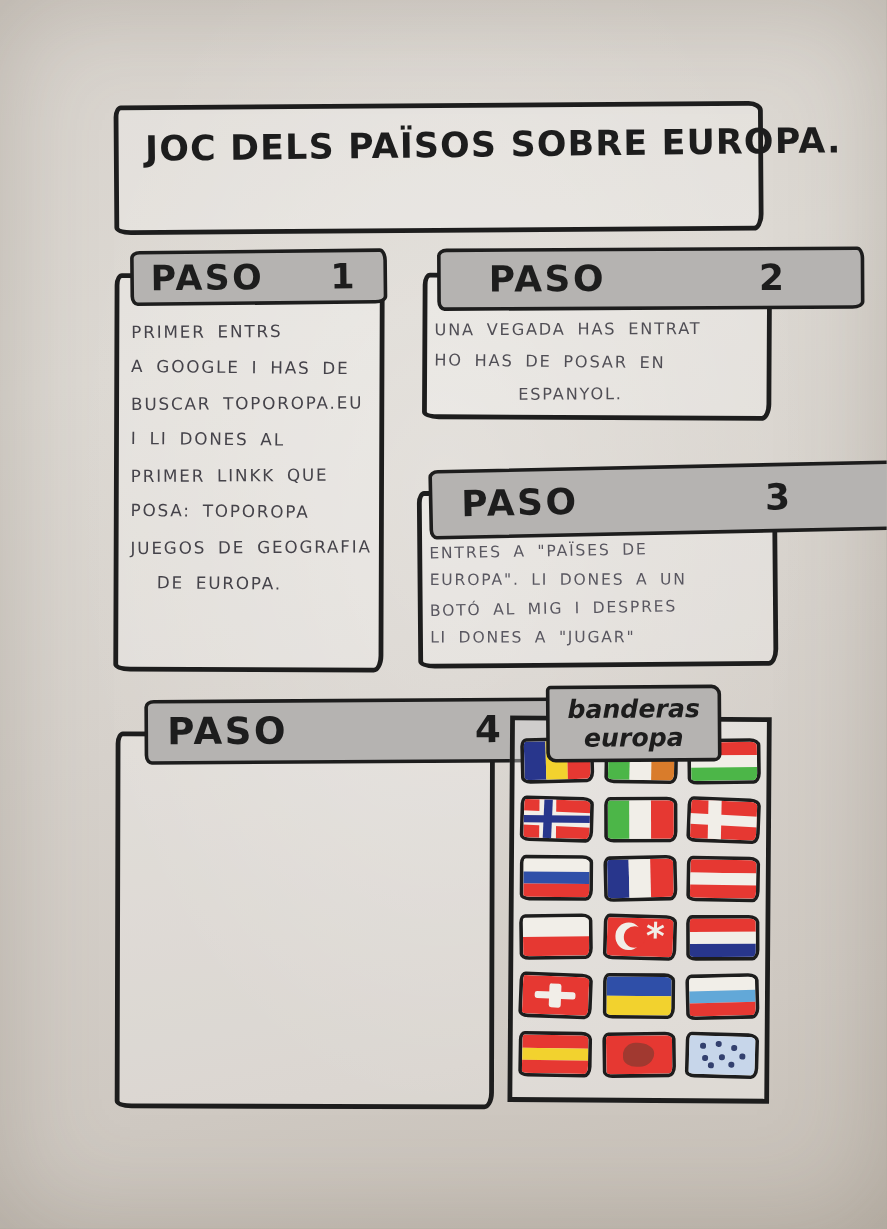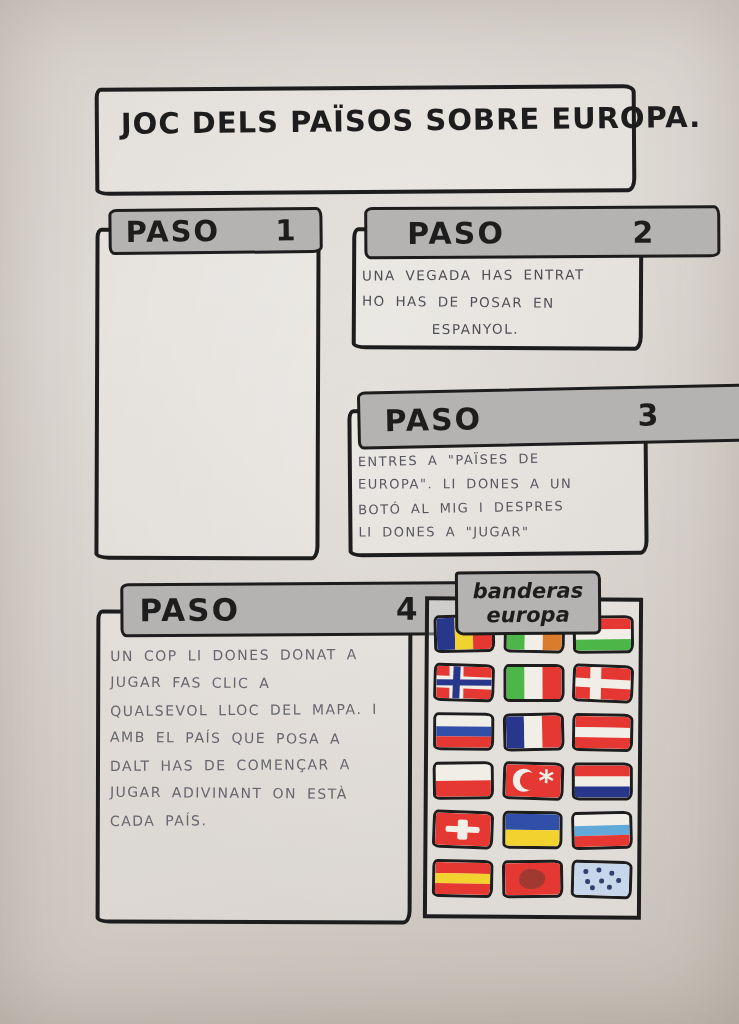--- a/index.html
+++ b/index.html
@@ -75,20 +75,30 @@
 
   <div class="box rounded title-box">
     <div class="title-text">JOC DELS PAÏSOS SOBRE EUROPA.</div>
   </div>
 
   <div class="box rounded s1-box">
     <div class="tab s1-tab">
       <span>PASO</span>
       <span class="num">1</span>
     </div>
+    <div class="body-text s1-text">
+      <div class="line">PRIMER ENTRS</div>
+      <div class="line">A GOOGLE I HAS DE</div>
+      <div class="line">BUSCAR TOPOROPA.EU</div>
+      <div class="line">I LI DONES AL</div>
+      <div class="line">PRIMER LINKK QUE</div>
+      <div class="line">POSA: TOPOROPA</div>
+      <div class="line">JUEGOS DE GEOGRAFIA</div>
+      <div class="line">DE EUROPA.</div>
+    </div>
   </div>
 
   <div class="box rounded s2-box">
     <div class="tab s2-tab">
       <span>PASO</span>
       <span class="num">2</span>
     </div>
     <div class="body-text s2-text">
       <div class="line">UNA VEGADA HAS ENTRAT</div>
       <div class="line">HO HAS DE POSAR EN</div>
@@ -106,29 +116,20 @@
       <div class="line">EUROPA". LI DONES A UN</div>
       <div class="line">BOTÓ AL MIG I DESPRES</div>
       <div class="line">LI DONES A "JUGAR"</div>
     </div>
   </div>
 
   <div class="box rounded s4-box">
     <div class="tab s4-tab">
       <span>PASO</span>
       <span class="num">4</span>
-    </div>
-    <div class="body-text s4-text">
-      <div class="line">UN COP LI DONES DONAT A</div>
-      <div class="line">JUGAR FAS CLIC A</div>
-      <div class="line">QUALSEVOL LLOC DEL MAPA. I</div>
-      <div class="line">AMB EL PAÍS QUE POSA A</div>
-      <div class="line">DALT HAS DE COMENÇAR A</div>
-      <div class="line">JUGAR ADIVINANT ON ESTÀ</div>
-      <div class="line">CADA PAÍS.</div>
     </div>
   </div>
 
   <div class="box flags-box">
     <div class="flags-label">
       <span>banderas</span>
       <span>europa</span>
     </div>
     <div class="flags-grid" id="flag-grid">
         <div class="flag" style="transform: rotate(-1.8deg);">

